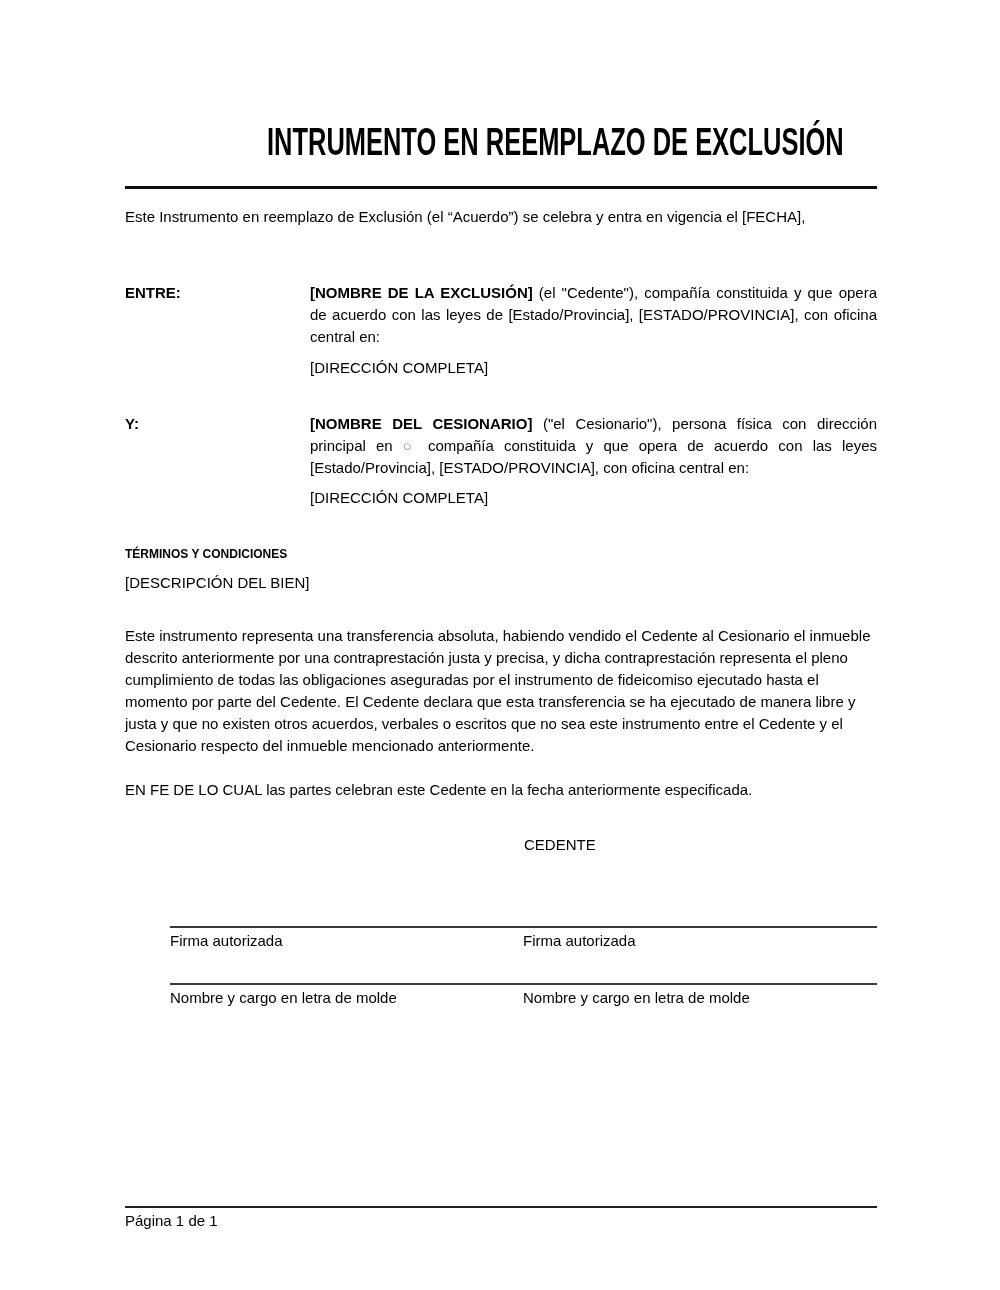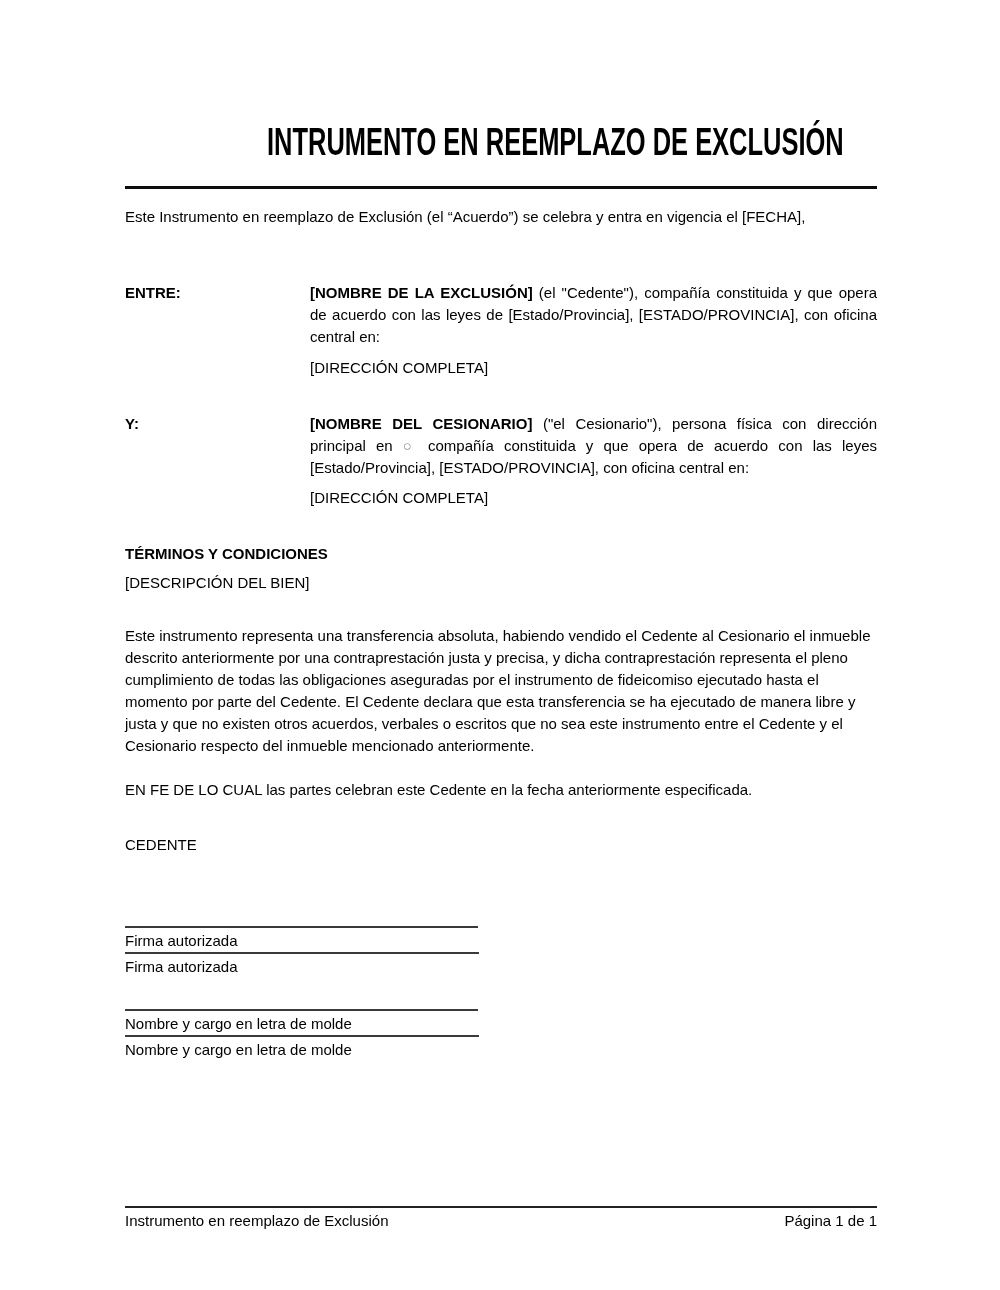--- a/index.html
+++ b/index.html
@@ -67,21 +67,20 @@
     margin-top: 34px;
     font-weight: bold;
   }
   .consideration { margin-top: 16px; text-align: justify; }
   .property-desc { margin-top: 7px; }
   .transfer { margin-top: 31px; }
   .witness { margin-top: 22px; }
   .sig-row {
     display: flex;
     justify-content: flex-end;
-    flex-direction: column;
   }
   .sig-party-row { margin-top: 33px; }
   .sig-col-left { width: 353px; }
   .sig-col-right { width: 354px; }
   .sig-line-row1 { margin-top: 70px; }
   .sig-line-row2 { margin-top: 31px; }
   .sig-cell {
     border-top: 2px solid #3a3a3a;
     padding-top: 2px;
   }
@@ -118,21 +117,21 @@
 
   <p class="address">[DIRECCIÓN COMPLETA]</p>
 
   <div class="party second">
     <div class="party-label">Y:</div>
     <div class="party-body"><span class="party-name">[NOMBRE DEL CESIONARIO]</span><span> ("el Cesionario"), persona física con dirección principal en </span><span class="option-circle">○</span><span> compañía constituida y que opera de acuerdo con las leyes [Estado/Provincia], [ESTADO/PROVINCIA], con oficina central en:</span></div>
   </div>
 
   <p class="address second">[DIRECCIÓN COMPLETA]</p>
 
-  <h2 class="terms-heading" style="font-size:15px; margin-bottom:0;">TÉRMINOS Y CONDICIONES</h2>
+  <h2 class="terms-heading" style="font-size:12px; margin-bottom:0;">TÉRMINOS Y CONDICIONES</h2>
 
 
   <p class="property-desc">[DESCRIPCIÓN DEL BIEN]</p>
 
   <p class="transfer">Este instrumento representa una transferencia absoluta, habiendo vendido el Cedente al Cesionario el inmueble descrito anteriormente por una contraprestación justa y precisa, y dicha contraprestación representa el pleno cumplimiento de todas las obligaciones aseguradas por el instrumento de fideicomiso ejecutado hasta el momento por parte del Cedente. El Cedente declara que esta transferencia se ha ejecutado de manera libre y justa y que no existen otros acuerdos, verbales o escritos que no sea este instrumento entre el Cedente y el Cesionario respecto del inmueble mencionado anteriormente.</p>
 
   <p class="witness">EN FE DE LO CUAL las partes celebran este Cedente en la fecha anteriormente especificada.</p>
 
   <div class="sig-row sig-party-row">
     <div class="sig-col-left">CEDENTE</div>
@@ -151,18 +150,17 @@
     <div class="sig-col-left sig-cell">
       <span>Nombre y cargo en letra de molde</span>
     </div>
     <div class="sig-col-right sig-cell">
       <span>Nombre y cargo en letra de molde</span>
     </div>
   </div>
 
   <div class="footer">
     <div class="footer-row">
-      <span>Instrumento en reemplazo de Exclusión</span>
       <span>Página 1 de 1</span>
     </div>
   </div>
 
 </div>
 
 </body></html>

